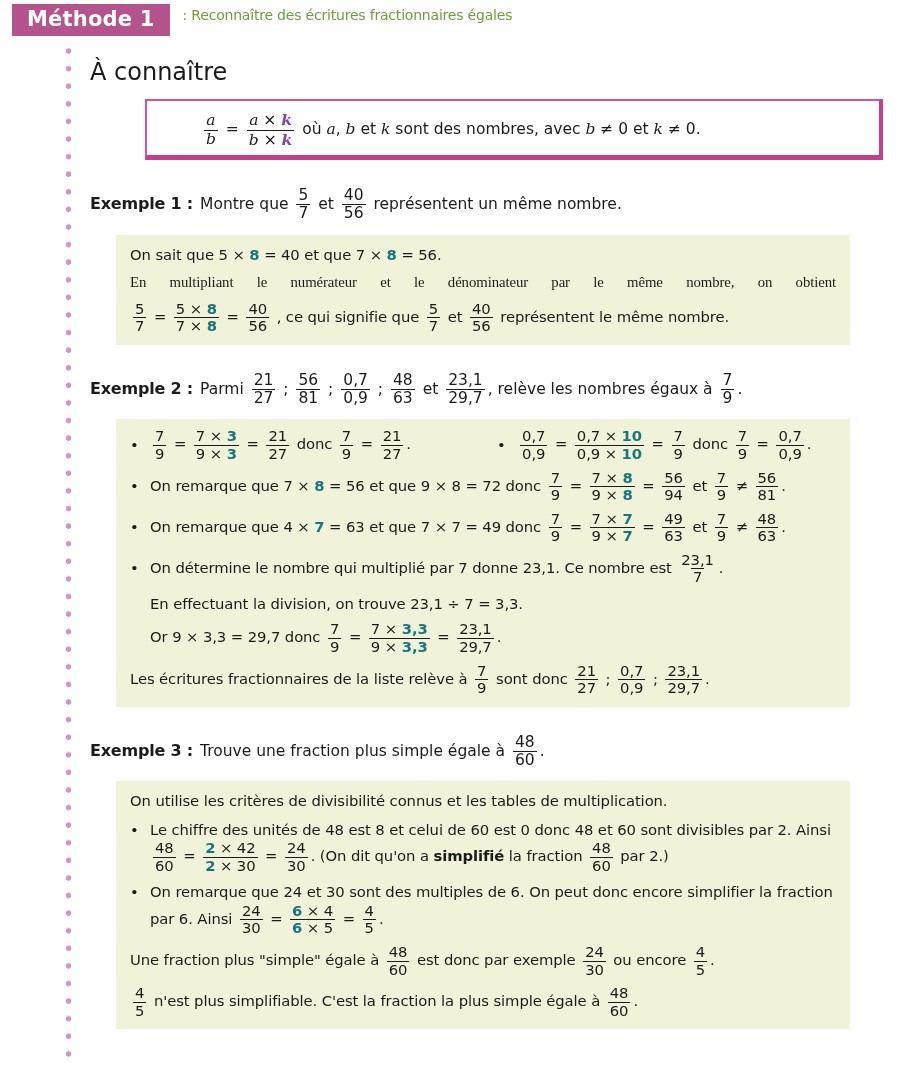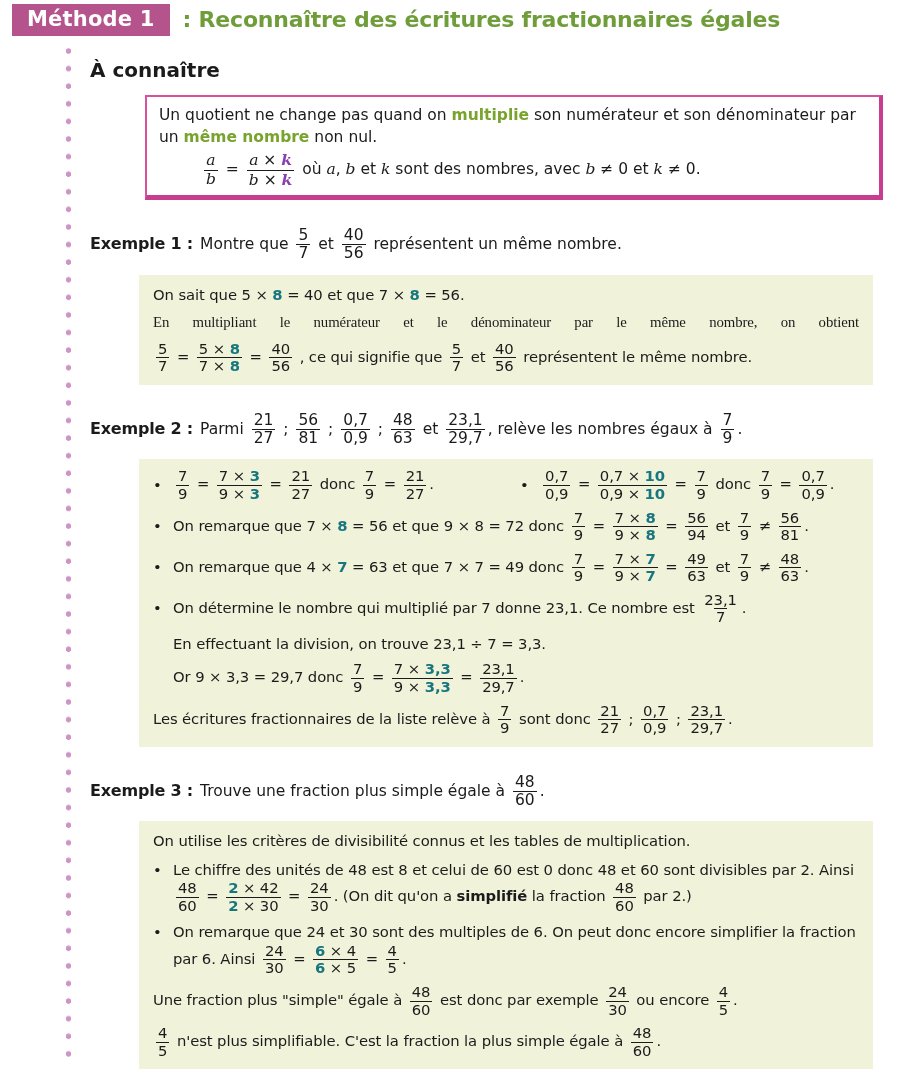--- a/index.html
+++ b/index.html
@@ -28,39 +28,39 @@
     position:absolute;left:64px;top:46px;width:9px;height:1022px;
     background-image:radial-gradient(circle at 4.5px 5px,var(--dots) 2.4px,rgba(0,0,0,0) 3px);
     background-size:9px 17.6px;background-repeat:repeat-y;
   }
 
   .header{display:flex;align-items:flex-start;gap:13px;padding:4px 0 0 12px;position:relative;z-index:2;}
   .badge{
     background:var(--badge-bg);color:#fff;font-weight:bold;font-size:21px;line-height:1.25;
     padding:2px 15px 4px 15px;letter-spacing:0.2px;
   }
-  .title{color:var(--title-green);font-weight:bold;font-size:22px;padding-top:3px;letter-spacing:-0.2px;text-align:center;}
-
-  .know-heading{margin:22px 0 0 90px;font-weight:bold;font-size:20px;}
+  .title{color:var(--title-green);font-weight:normal;font-size:14px;padding-top:3px;letter-spacing:-0.2px;text-align:center;}
+
+  .know-heading{margin:22px 0 0 90px;font-weight:normal;font-size:24px;}
 
   .know-box{
     margin:13px 0 0 145px;width:738px;background:#fff;
     border:2px solid var(--box-pink);
     border-right:4px solid var(--box-pink-dark);
     border-bottom:5px solid var(--box-pink-dark);
     padding:7px 12px 6px 12px;
     font-size:15.5px;line-height:1.42;
   }
   .know-box .formula{margin-left:42px;margin-top:3px;}
 
   .example{margin-left:90px;margin-top:27px;}
   .ex-head{font-size:15.5px;line-height:1.4;}
   .ex-label{font-weight:bold;font-size:16px;margin-right:7px;letter-spacing:-0.2px;}
   .solution-box{
-    margin-left:49px;margin-top:12px;width:734px;
+    margin-left:26px;margin-top:12px;width:734px;
     background:var(--sol-bg);
     padding:9px 14px 10px 14px;
     font-size:14.8px;line-height:1.45;letter-spacing:-0.1px;
   }
   .block{margin-top:7px;}
   .block:first-child{margin-top:0;}
   .block.justify{text-align:justify;text-align-last:justify;font-family:Liberation Serif, serif;}
   .block.bullet{padding-left:20px;text-indent:-20px;}
   .block.bullet > *{text-indent:0;}
   .block.sub{padding-left:20px;}
@@ -91,21 +91,20 @@
   <div class="dotline"></div>
 
   <header class="header">
     <span class="badge">Méthode 1</span>
     <span class="title">: Reconnaître des écritures fractionnaires égales</span>
   </header>
 
   <div class="know-heading">À connaître</div>
 
   <div class="know-box">
-      <p class="know-line "><span class="tk-x">Un quotient ne change pas quand on </span><span class="tk-g">multiplie</span><span class="tk-x"> son numérateur et son dénominateur par un </span><span class="tk-g">même nombre</span><span class="tk-x"> non nul.</span></p>
       <p class="know-line formula"><span class="frac">
           <span class="num"><span class="tk-i">a</span></span>
           <span class="den"><span class="tk-i">b</span></span>
         </span><span class="tk-x"> = </span><span class="frac">
           <span class="num"><span class="tk-i">a</span><span class="tk-x"> × </span><span class="tk-p">k</span></span>
           <span class="den"><span class="tk-i">b</span><span class="tk-x"> × </span><span class="tk-p">k</span></span>
         </span><span class="tk-x"> où </span><span class="tk-i">a</span><span class="tk-x">, </span><span class="tk-i">b</span><span class="tk-x"> et </span><span class="tk-i">k</span><span class="tk-x"> sont des nombres, avec </span><span class="tk-i">b</span><span class="tk-x"> ≠ 0 et </span><span class="tk-i">k</span><span class="tk-x"> ≠ 0.</span></p>
     </div>
 
   <div id="examples">

